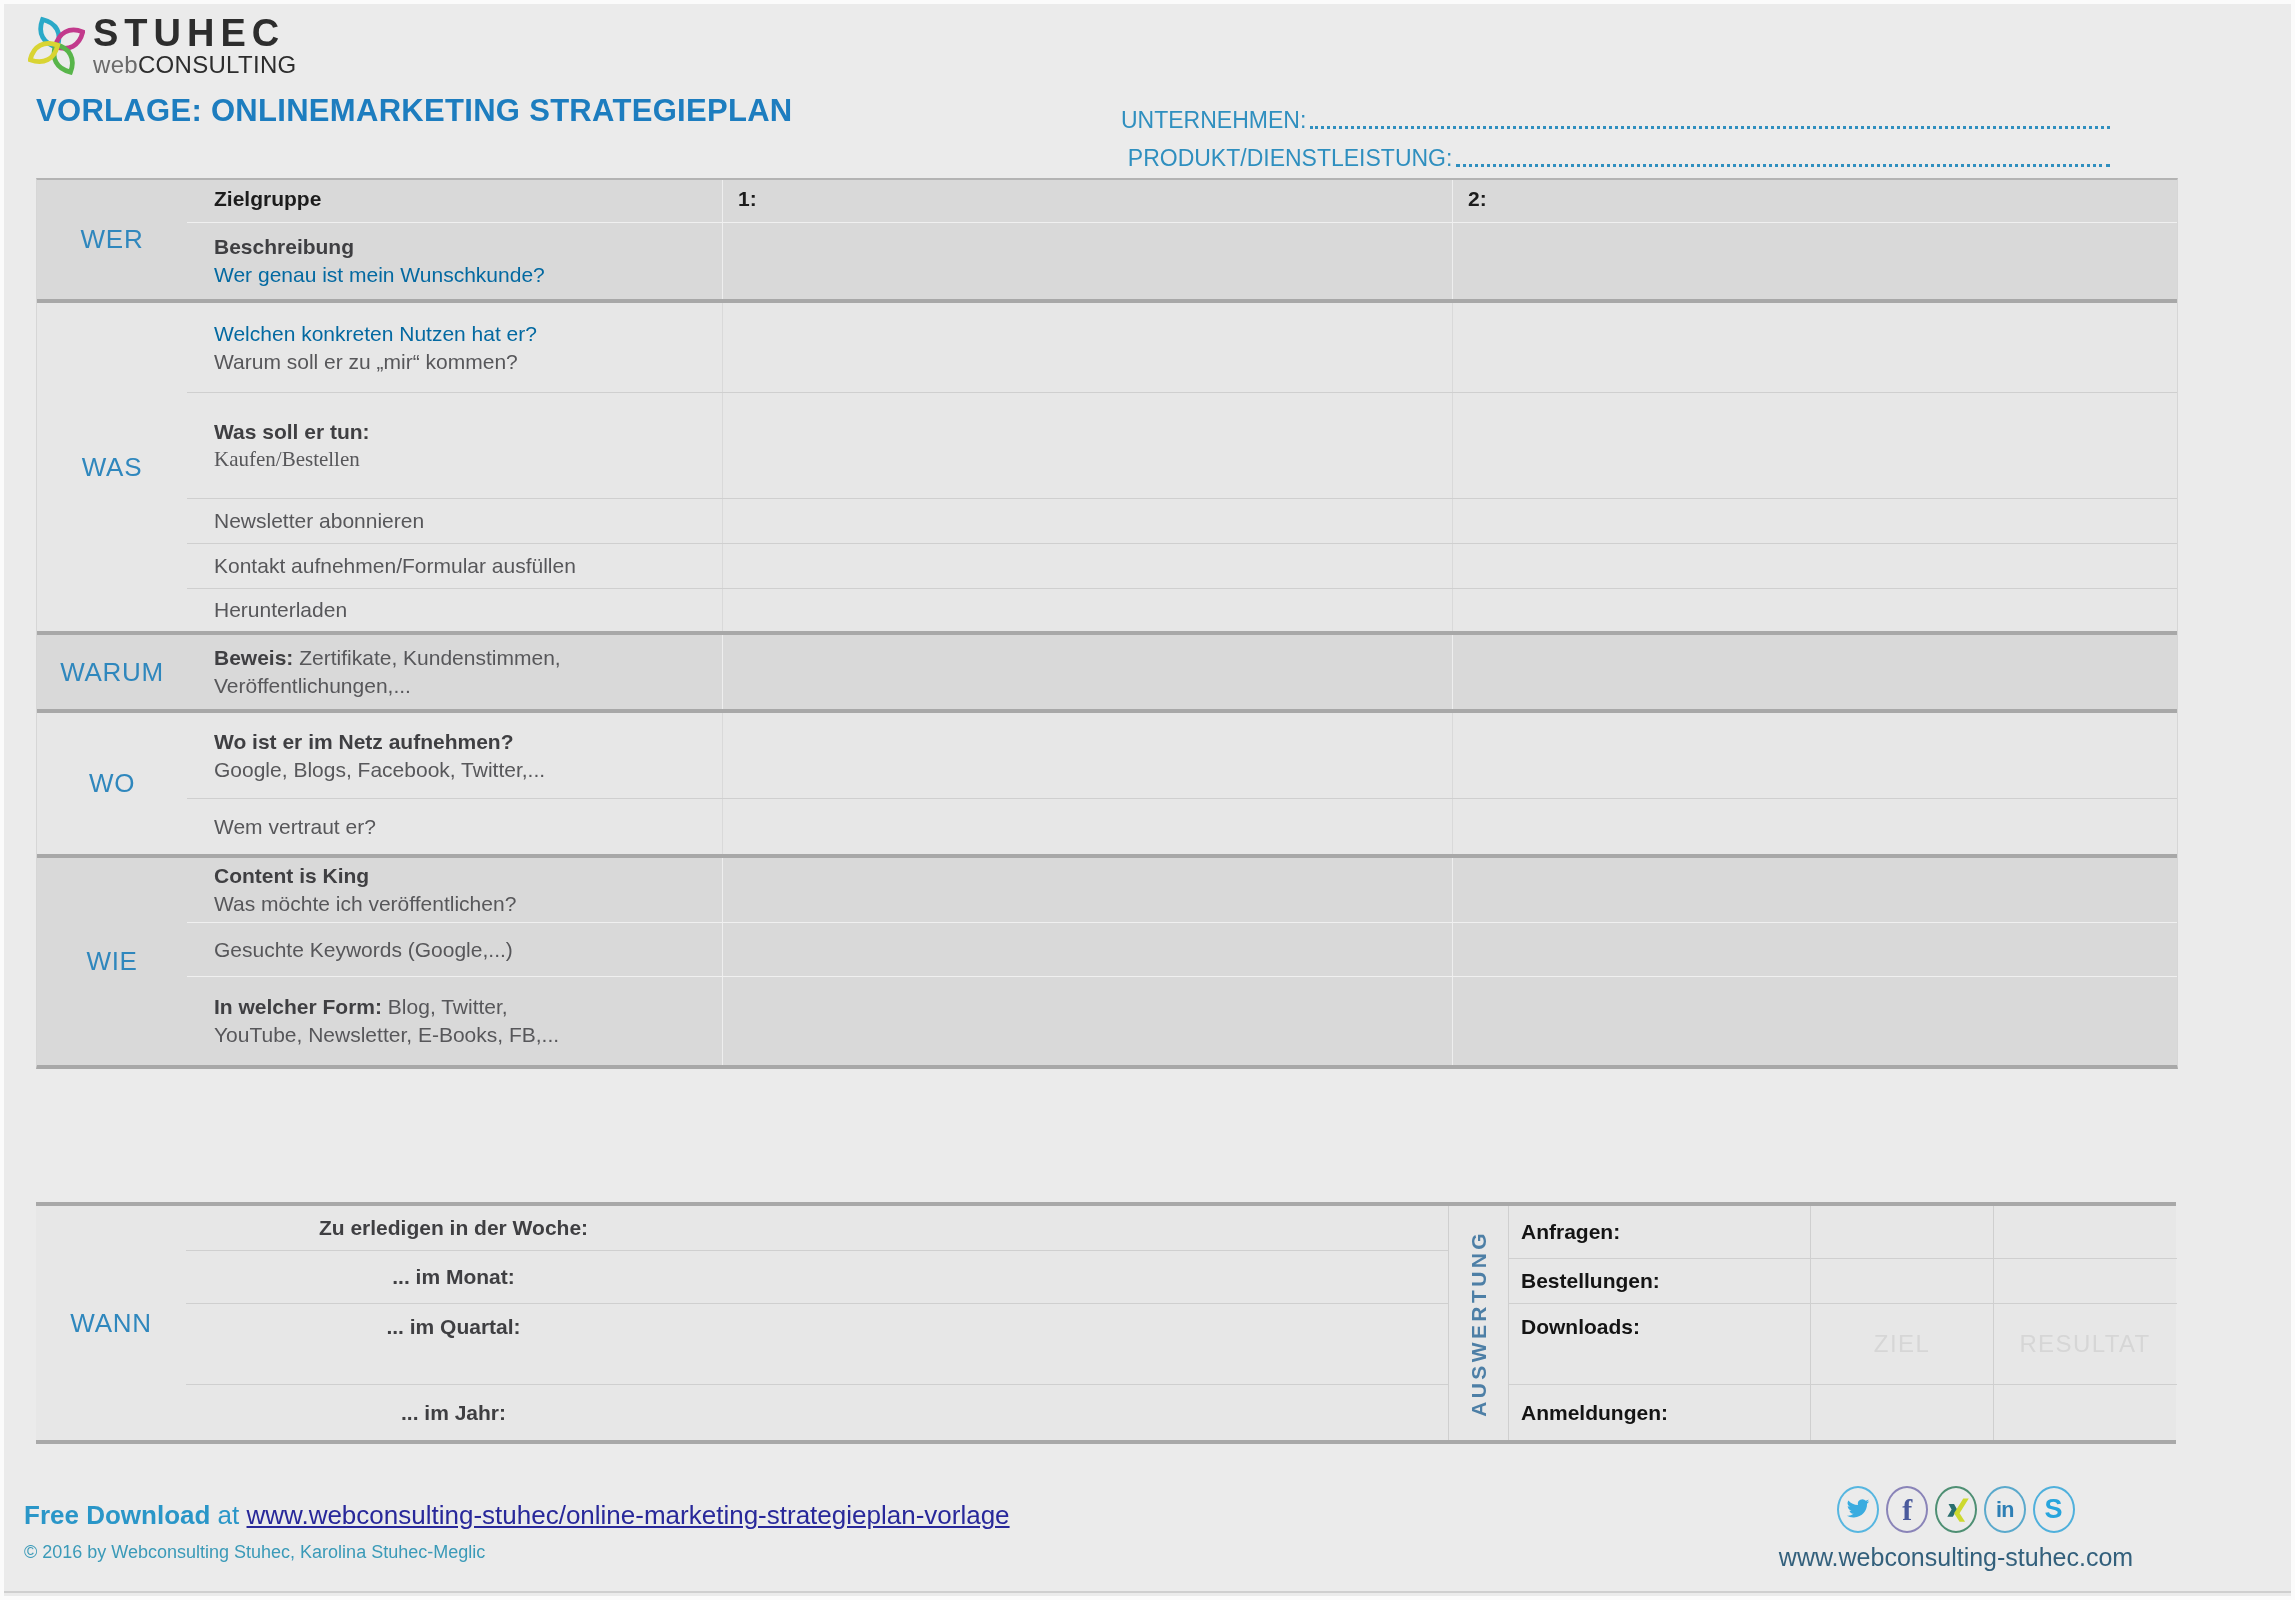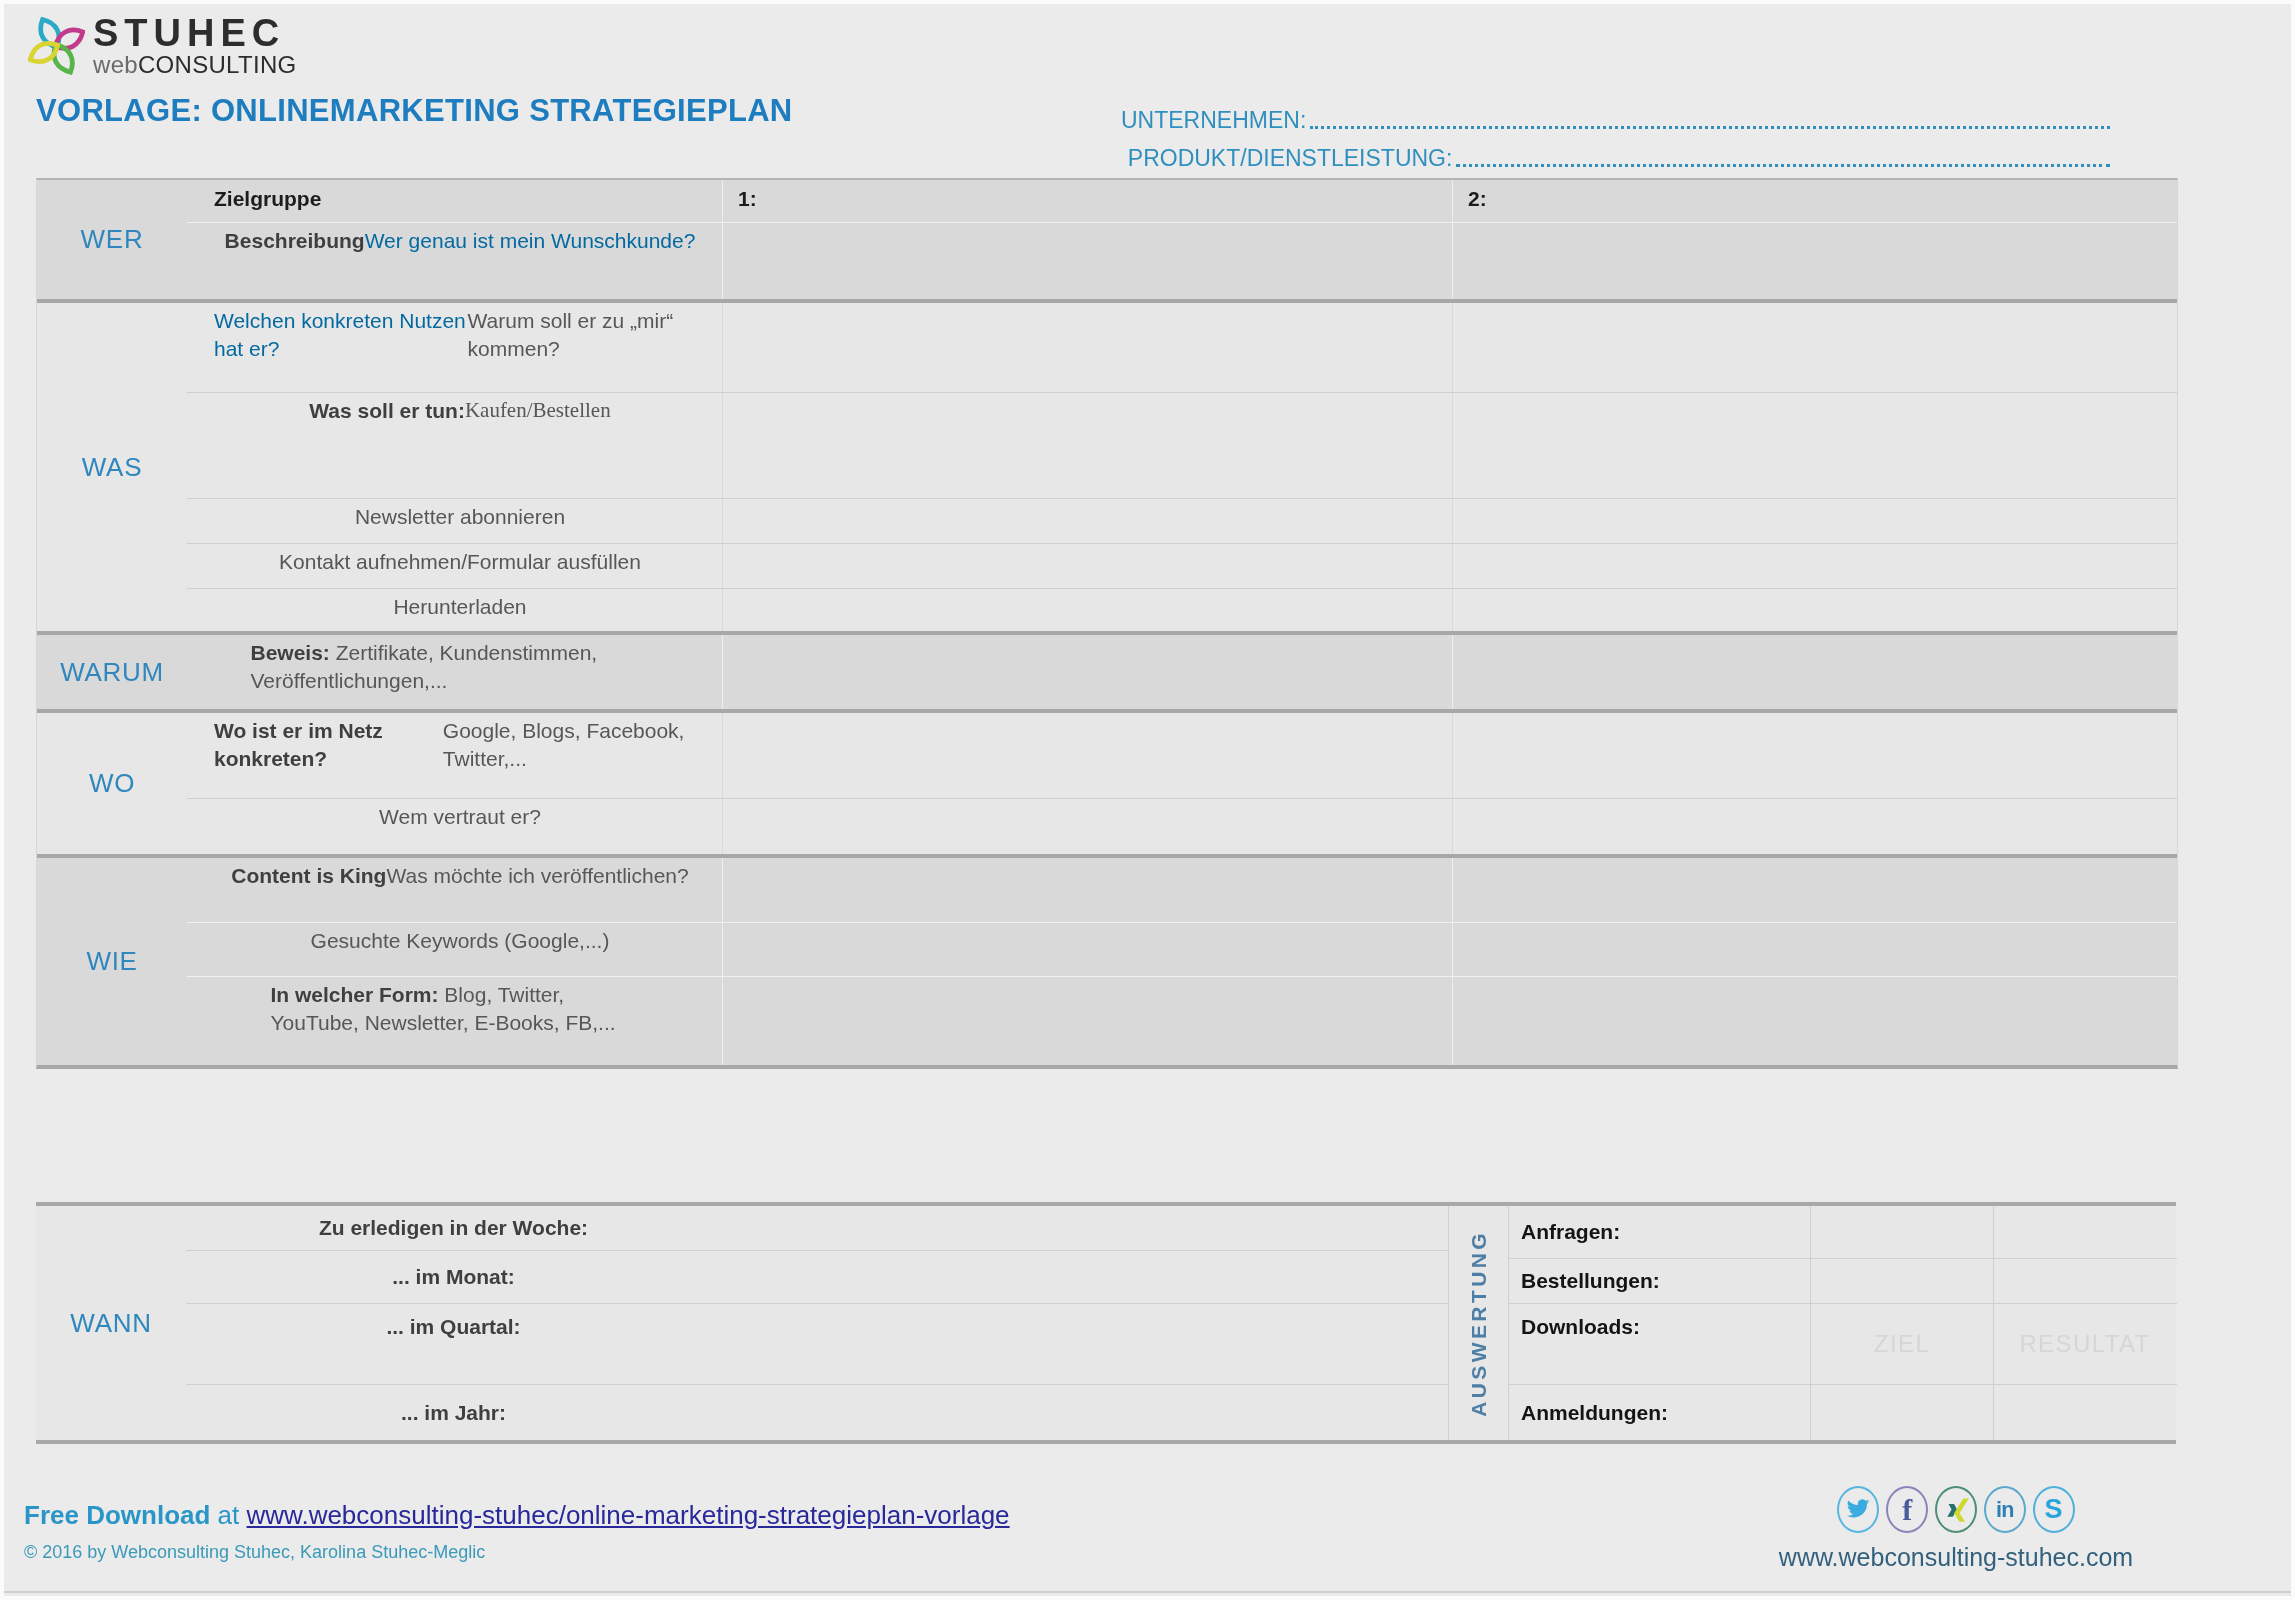--- a/index.html
+++ b/index.html
@@ -30,21 +30,21 @@
     border-left:1.4px solid #d6d6d6;border-right:1.4px solid #d6d6d6;box-sizing:content-box;}
   .sec{display:flex;}
   .sec + .sec{border-top:4.7px solid #a8a8a8;}
   .sec.dark{background:#d9d9d9;--div:#f0f0f0;--vline:#eeeeee;}
   .sec.light{background:#e7e7e7;--div:#cfcfcf;--vline:#d9d9d9;}
   .sec-label{width:150px;display:flex;align-items:center;justify-content:center;
     font-size:26px;color:#2f87bd;letter-spacing:0.7px;flex:none;}
   .rows{flex:1;}
   .t-row{display:grid;grid-template-columns:535px 730px 725px;}
   .t-row + .t-row{border-top:1.4px solid var(--div);}
-  .qcell{padding:4px 16px 4px 27px;display:flex;flex-direction:row;justify-content:center;
+  .qcell{padding:4px 16px 4px 27px;display:flex;flex-direction:column;justify-content:center;
     font-size:21px;color:#57575a;line-height:1.32;}
   .c1,.c2{border-left:1.4px solid var(--vline);}
   .hdrcell{padding:6.8px 0 0 15px;font-size:21px;font-weight:bold;color:#1c1c1c;}
   .b{font-weight:bold;color:#3f3f42;}
   .blk{color:#0369a1;}
   .gapline{margin-top:10.8px;font-family:Liberation Serif, serif;}
   .narrow{max-width:419px;}
   .narrower{max-width:379px;}
   p.l{margin:0;}
 
@@ -197,21 +197,21 @@
           <div class="c2"></div>
         </div>
       </div>
     </div>
 
     <div class="sec light">
       <div class="sec-label">WO</div>
       <div class="rows">
         <div class="t-row" style="height:85px;">
           <div class="qcell">
-            <p class="l b">Wo ist er im Netz konkreten?</p>
+            <p class="l b">Wo ist er im Netz aufnehmen?</p>
             <p class="l">Google, Blogs, Facebook, Twitter,...</p>
           </div>
           <div class="c1"></div>
           <div class="c2"></div>
         </div>
         <div class="t-row" style="height:55px;">
           <div class="qcell">
               <p class="l">Wem vertraut er?</p>
             </div>
           <div class="c1"></div>

